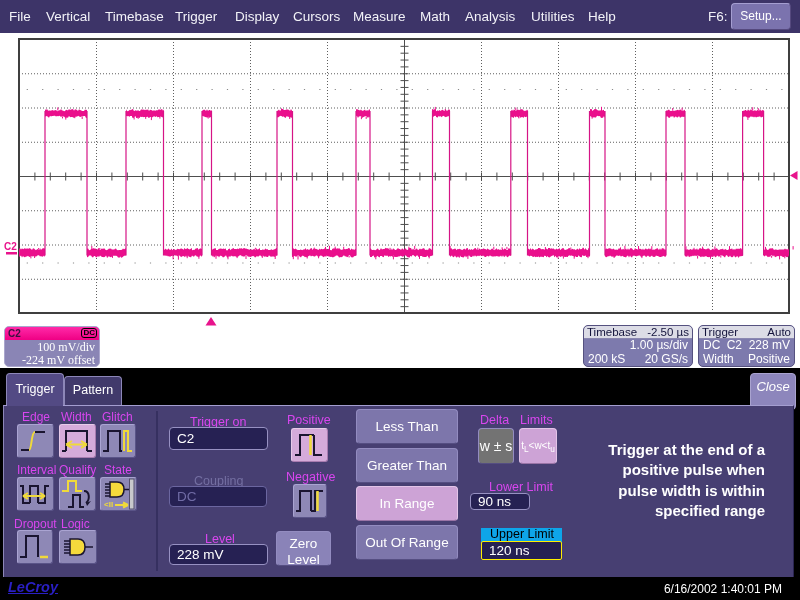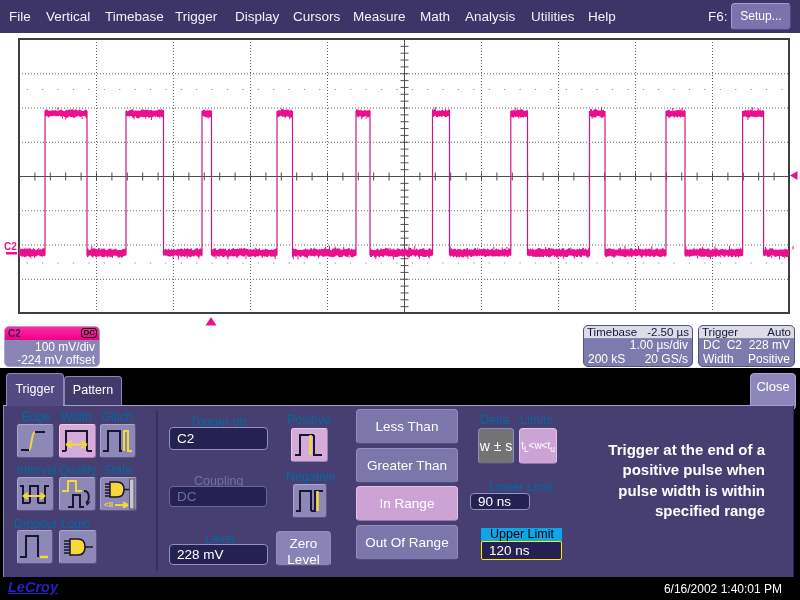--- a/index.html
+++ b/index.html
@@ -7,37 +7,37 @@
 #menubar{position:absolute;left:0;top:0;width:800px;height:33px;background:#3d3468;}
 #menubar .mi{position:absolute;top:9px;color:#f2f2f8;font-size:13.5px;}
 #setupbtn{position:absolute;left:731px;top:3px;width:60px;height:27px;background:#7b73ae;border:1px solid #a59ed1;border-bottom-color:#55497e;border-right-color:#55497e;border-radius:4px;color:#fff;font-size:12px;text-align:center;line-height:25px;}
 
 #wavearea{position:absolute;left:0;top:33px;width:800px;height:335px;background:#fff;}
 
 .ibox{position:absolute;border-radius:5px;overflow:hidden;font-size:12px;}
 #c2box{left:4px;top:293px;width:96px;height:41px;background:#8a85b5;border:1px solid #aaa6cc;}
 #c2box .hd{height:13px;background:linear-gradient(#ff2aa8,#ef0084);color:#3a1040;font-weight:bold;font-size:10px;line-height:13px;padding:0 3px;position:relative;}
 #c2box .dc{position:absolute;right:2px;top:1px;border:1.5px solid #000;border-radius:3px;color:#000;font-size:8px;font-weight:bold;line-height:8px;padding:0 1px;}
-#c2box .bd{color:#fff;text-align:right;padding:1px 4px 0 0;line-height:13px;}
+#c2box .bd{color:#fff;text-align:right;padding:1px 4px 0 0;line-height:13px;font-family:Liberation Serif, serif;}
 #tbbox{left:583px;top:292px;width:110px;height:42px;background:#7d7aad;border:1px solid #55517f;}
 #trbox{left:698px;top:292px;width:97px;height:42px;background:#7d7aad;border:1px solid #55517f;}
 .ibox .lhd{height:13px;background:#dcdce6;border-bottom:1px solid #8a87b0;color:#14143c;font-size:11.5px;line-height:12px;padding:0 3px;border-radius:4px 4px 0 0;}
 .ibox .lhd span{float:right;}
 .ibox .row{color:#fff;line-height:13.5px;padding:0 4px;}
 .ibox .row span{float:right;}
 
 #blackmid{position:absolute;left:0;top:368px;width:800px;height:37px;background:#000;}
 .tab{position:absolute;top:373px;height:32px;color:#fff;font-size:12.5px;text-align:center;border:1px solid #8d87b8;border-bottom:none;border-radius:4px 4px 0 0;}
 #tab1{left:6px;width:58px;background:#534a84;line-height:30px;}
 #tab2{left:64px;width:58px;background:#413a6b;line-height:27px;height:29px;top:376px;}
-#closebtn{position:absolute;left:750px;top:373px;width:46px;height:37px;background:#8d86bc;border:1px solid #a9a3cf;border-radius:4px;color:#fff;font-size:13px;text-align:center;line-height:25px;}
+#closebtn{position:absolute;left:750px;top:373px;width:46px;height:37px;background:#8d86bc;border:1px solid #a9a3cf;border-radius:4px;color:#fff;font-size:13px;text-align:center;line-height:25px;font-style:italic;}
 
 #panel{position:absolute;left:3px;top:405px;width:791px;height:172px;background:#473f72;border-top:1.5px solid #a49ed0;border-left:1.5px solid #8d87b8;border-right:1px solid #2a2550;}
 #tabpatch{position:absolute;left:7px;top:403px;width:56px;height:3px;background:#534a84;}
-.lbl{position:absolute;color:#0369a1;font-size:12.5px;white-space:nowrap;}
+.lbl{position:absolute;color:#d946ef;font-size:12.5px;white-space:nowrap;}
 .lbl.dis{color:#746fa2;}
 
 .ibtn{position:absolute;background:#8e88b6;border:1px solid #aaa4d2;border-bottom-color:#5a5488;border-right-color:#5a5488;border-radius:3px;}
 .ibtn.sel{background:#d5abda;border-color:#e7cbe9;border-bottom-color:#a87cb0;border-right-color:#a87cb0;}
 .divider{position:absolute;background:#363060;width:1.5px;}
 
 .inp{position:absolute;background:#262153;border:1px solid #9791c2;border-radius:4px;color:#fff;font-size:13.5px;padding-left:7px;}
 .inp.dis{border-color:#6b66a0;color:#716ca6;}
 
 .bbtn{position:absolute;left:356px;width:102px;height:35px;background:#7d76ab;border:1px solid #938cc0;border-bottom-color:#554e82;border-radius:4px;color:#fff;font-size:13.5px;text-align:center;}

